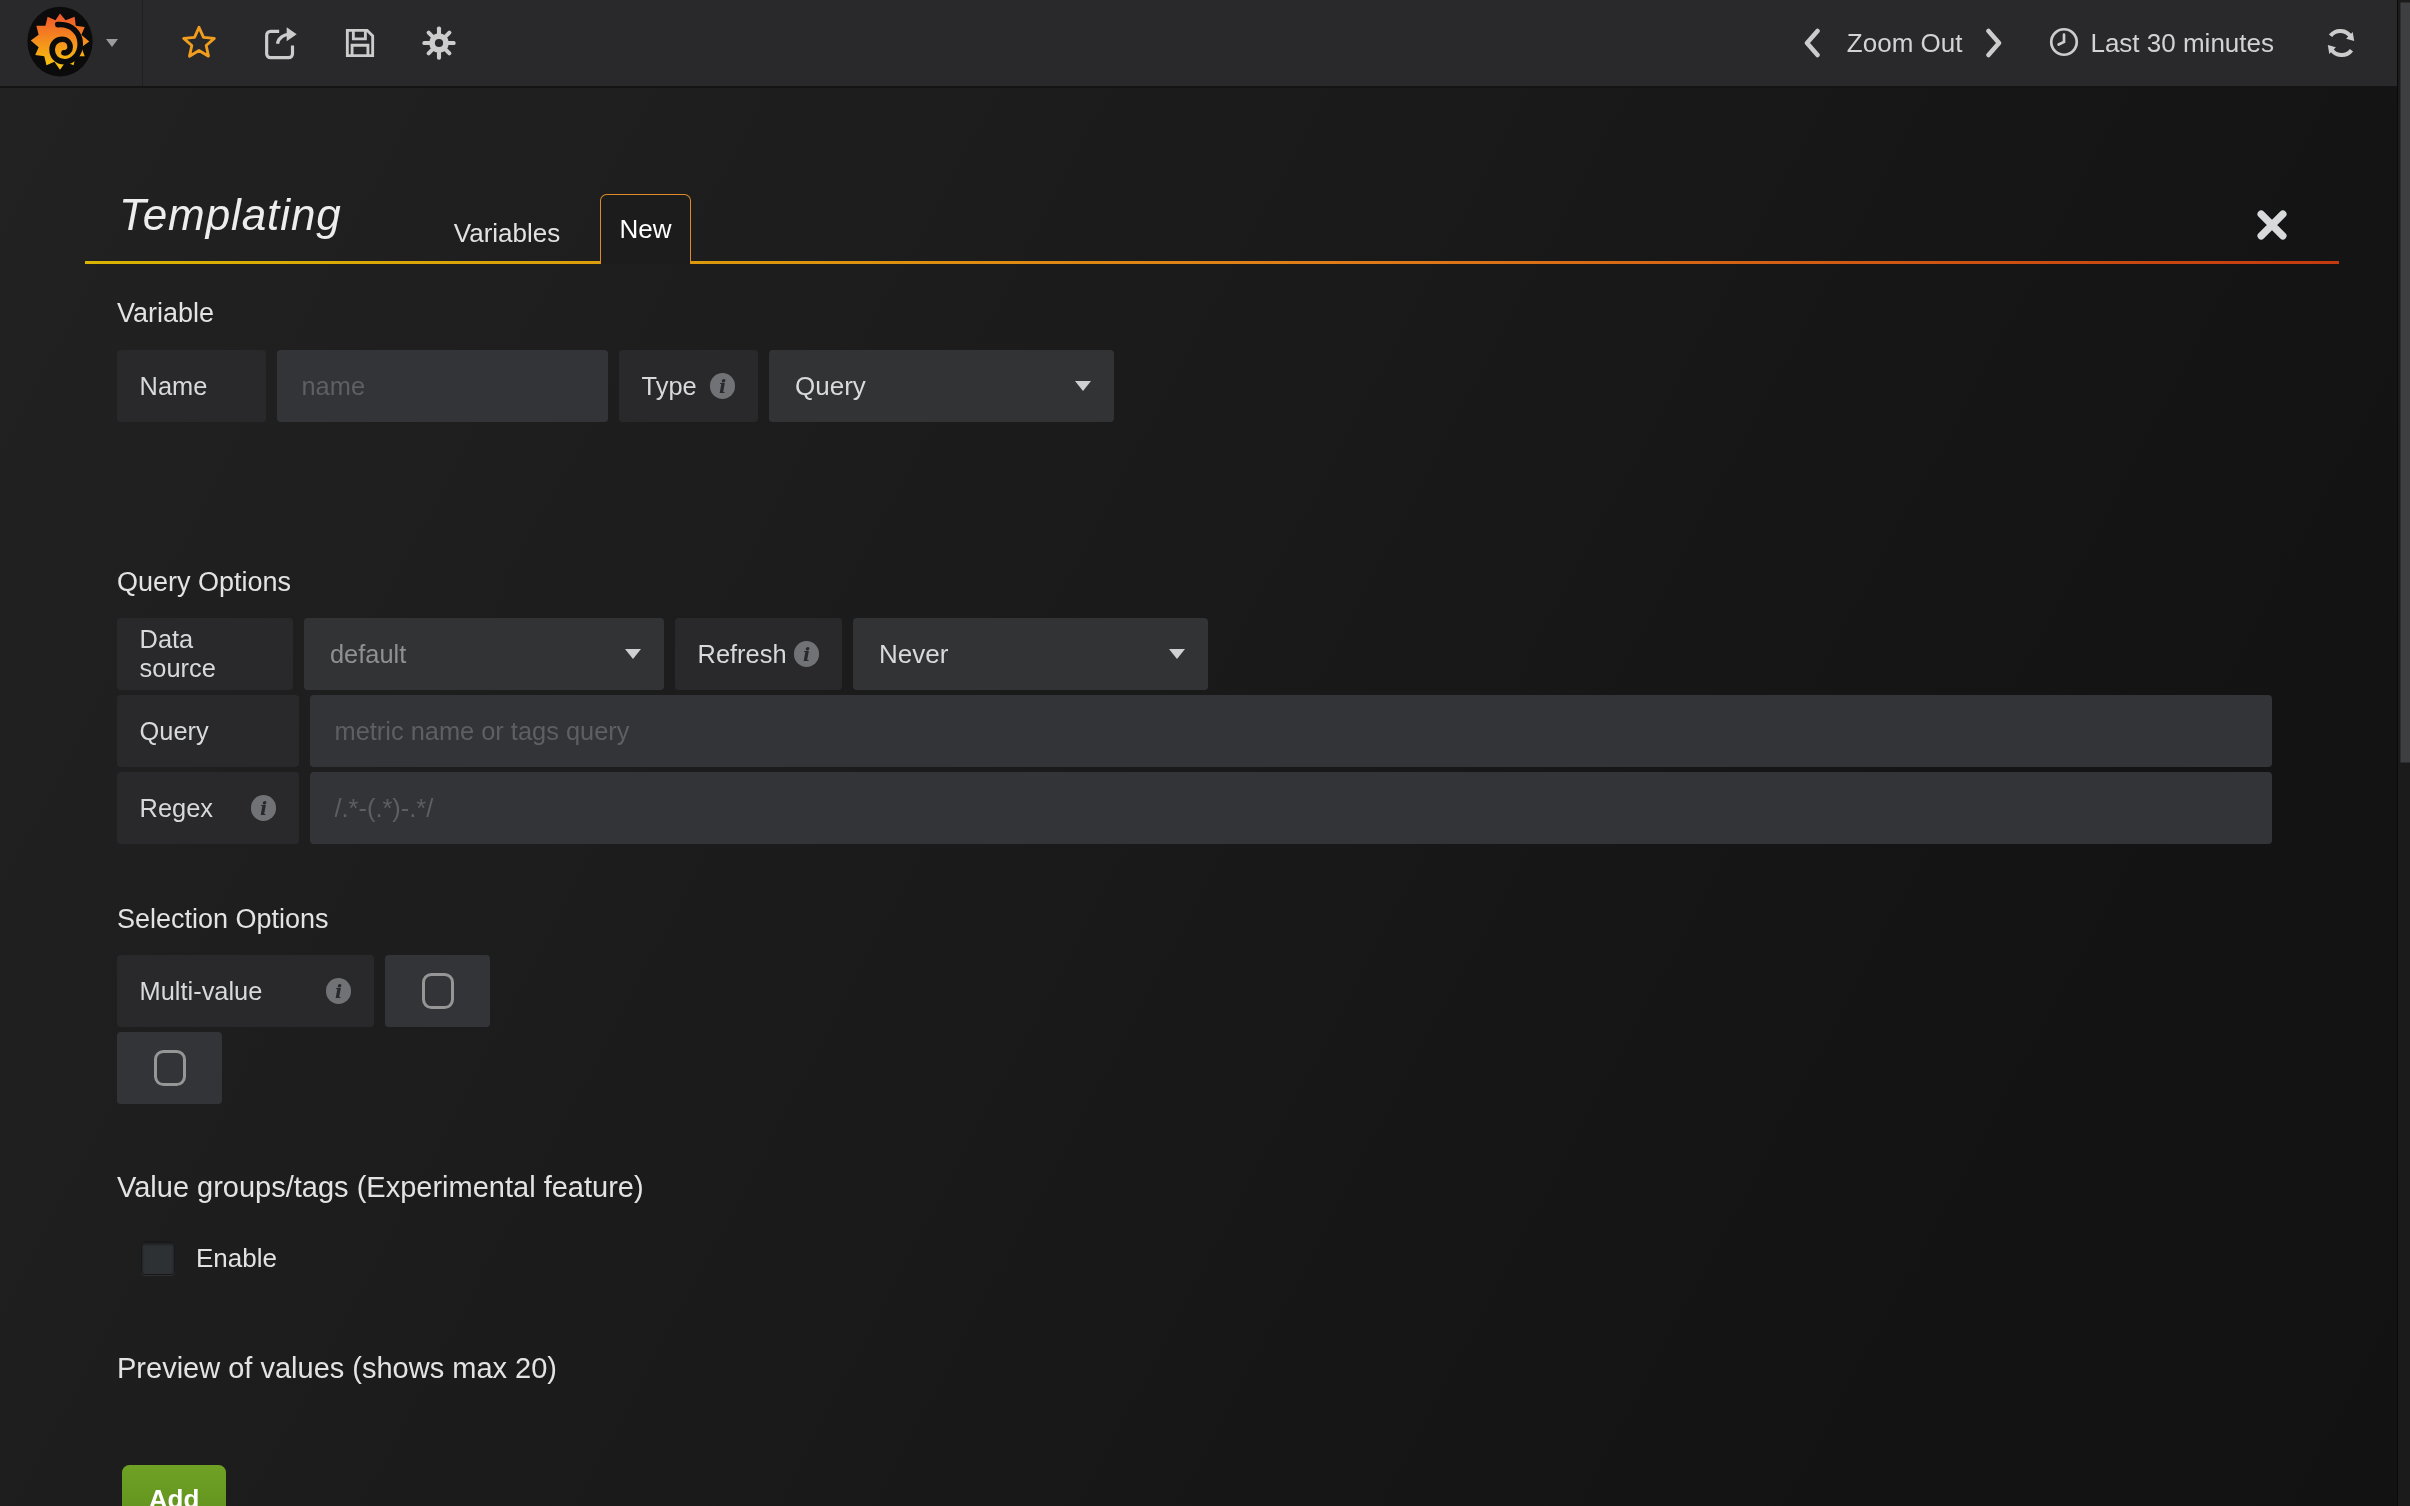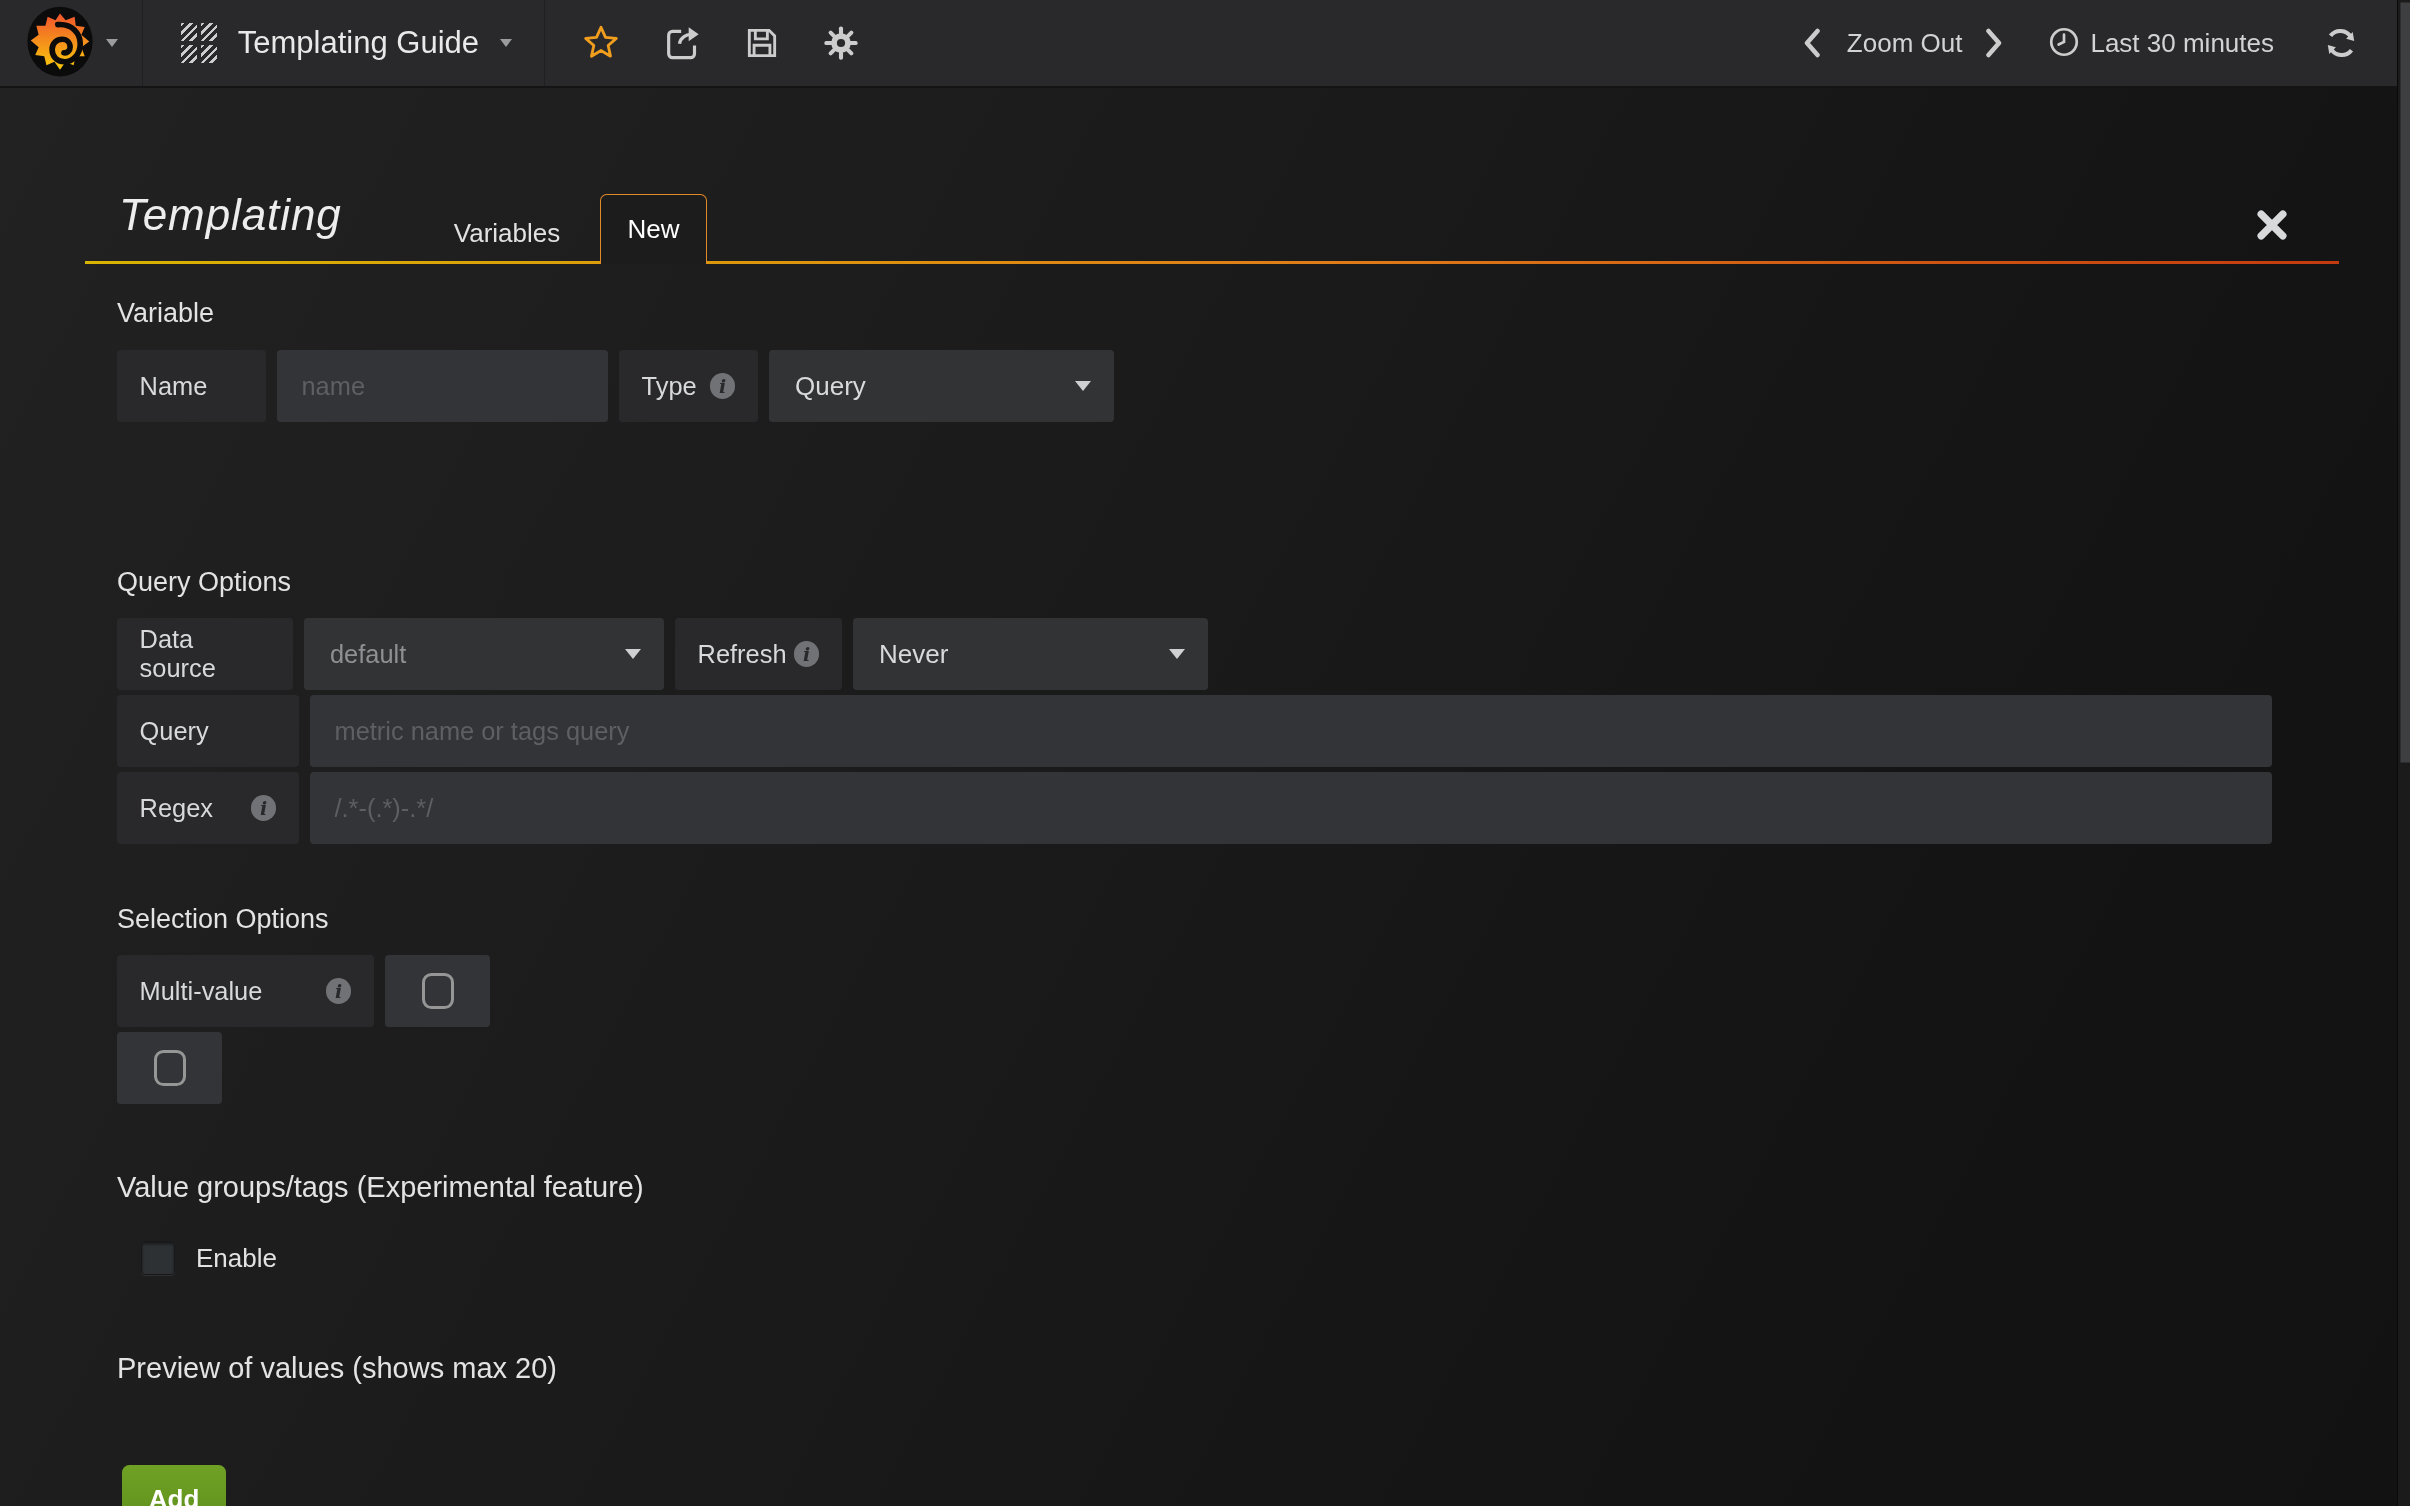--- a/index.html
+++ b/index.html
@@ -24,21 +24,21 @@
   .action-icons svg{display:block;}
   .nav-right{margin-left:auto;display:flex;align-items:center;padding-right:52px;}
   .nav-right .lbl{font-size:26px;color:#d2d3d4;white-space:nowrap;}
   .navbtn{display:flex;align-items:center;cursor:pointer;}
   .gap28{margin-left:26px;} .gap24{margin-left:22.6px;} .gap46{margin-left:43px;} .gap10{margin-left:9.4px;} .gap52{margin-left:49px;}
 
   
   .page-title{position:absolute;left:119px;top:190px;font-size:44px;font-style:italic;color:#ededed;letter-spacing:0.9px;}
   .tab-variables{position:absolute;left:441px;top:218px;width:132px;text-align:center;
     font-size:26px;color:#e2e2e3;cursor:pointer;}
-  .tab-new{position:absolute;left:600px;top:194px;width:107px;height:70px;box-sizing:border-box;
+  .tab-new{position:absolute;left:600px;top:194px;width:91px;height:70px;box-sizing:border-box;
     background:#1c1c1d;border:1.9px solid #df8a26;border-bottom:none;border-radius:6.6px 6.6px 0 0;
     display:flex;align-items:center;justify-content:center;font-size:26px;color:#ffffff;z-index:3;cursor:pointer;}
   .tab-underline{position:absolute;left:85px;top:261px;width:2254px;height:2.8px;z-index:1;
     background:linear-gradient(90deg,#d9b400 0%,#df7d18 55%,#c43a0f 100%);}
   .close-btn{position:absolute;left:2252px;top:205px;width:40px;height:40px;cursor:pointer;}
 
   
   .section-h{position:absolute;left:117px;font-size:27px;font-weight:500;color:#e3e3e4;}
   .section-h.big{font-size:29px;}
   .form-row{position:absolute;left:117px;display:flex;gap:11px;height:72px;}
@@ -87,30 +87,20 @@
             </linearGradient>
           </defs>
           <ellipse cx="32" cy="32" rx="29" ry="31" fill="#0b0b0b"></ellipse>
           <path fill="url(#flame)" d="M32 7 L37 13 L45 10 L46 18 L54 19 L51 26 L58 32 L51 37 L54 45 L46 45 L44 53 L37 50 L32 57 L27 50 L20 53 L18 45 L10 44 L13 37 L6 31 L13 26 L11 18 L19 18 L21 10 L28 13 Z"></path>
           <path fill="none" stroke="#0b0b0b" stroke-width="5" stroke-linecap="round" d="M30 17 C43 16 50 25 50 34 C50 44 43 50 36 50 C29 50 25 45 25 39 C25 33 29.5 30 34 30 C38 30 41 33 41 37 C41 40 38.5 42.5 35.5 42"></path>
         </svg>
       </span>
       <span class="caret small"></span>
     </div>
 
-    <div class="title-block">
-      <span class="grid-icon">
-        <span></span>
-          <span></span>
-          <span></span>
-          <span></span>
-      </span>
-      <span class="dash-title">Templating Guide</span>
-      <span class="caret small"></span>
-    </div>
 
     <div class="action-icons">
       <span>
         <svg width="40" height="40" viewBox="0 0 24 24">
             <path d="M12 2.6l2.7 6 6.5.6-4.9 4.3 1.4 6.4L12 16.5 6.3 19.9l1.4-6.4-4.9-4.3 6.5-.6z" fill="none" stroke="#f19e1f" stroke-width="1.7" stroke-linejoin="round"></path>
           </svg>
       </span>
       <span>
         <svg width="40" height="40" viewBox="0 0 24 24">
             <path d="M19.5 13.5v5a2.3 2.3 0 0 1-2.3 2.3H6.3A2.3 2.3 0 0 1 4 18.5V7.3A2.3 2.3 0 0 1 6.3 5h5.2" fill="none" stroke="#cccccc" stroke-width="1.9"></path>

